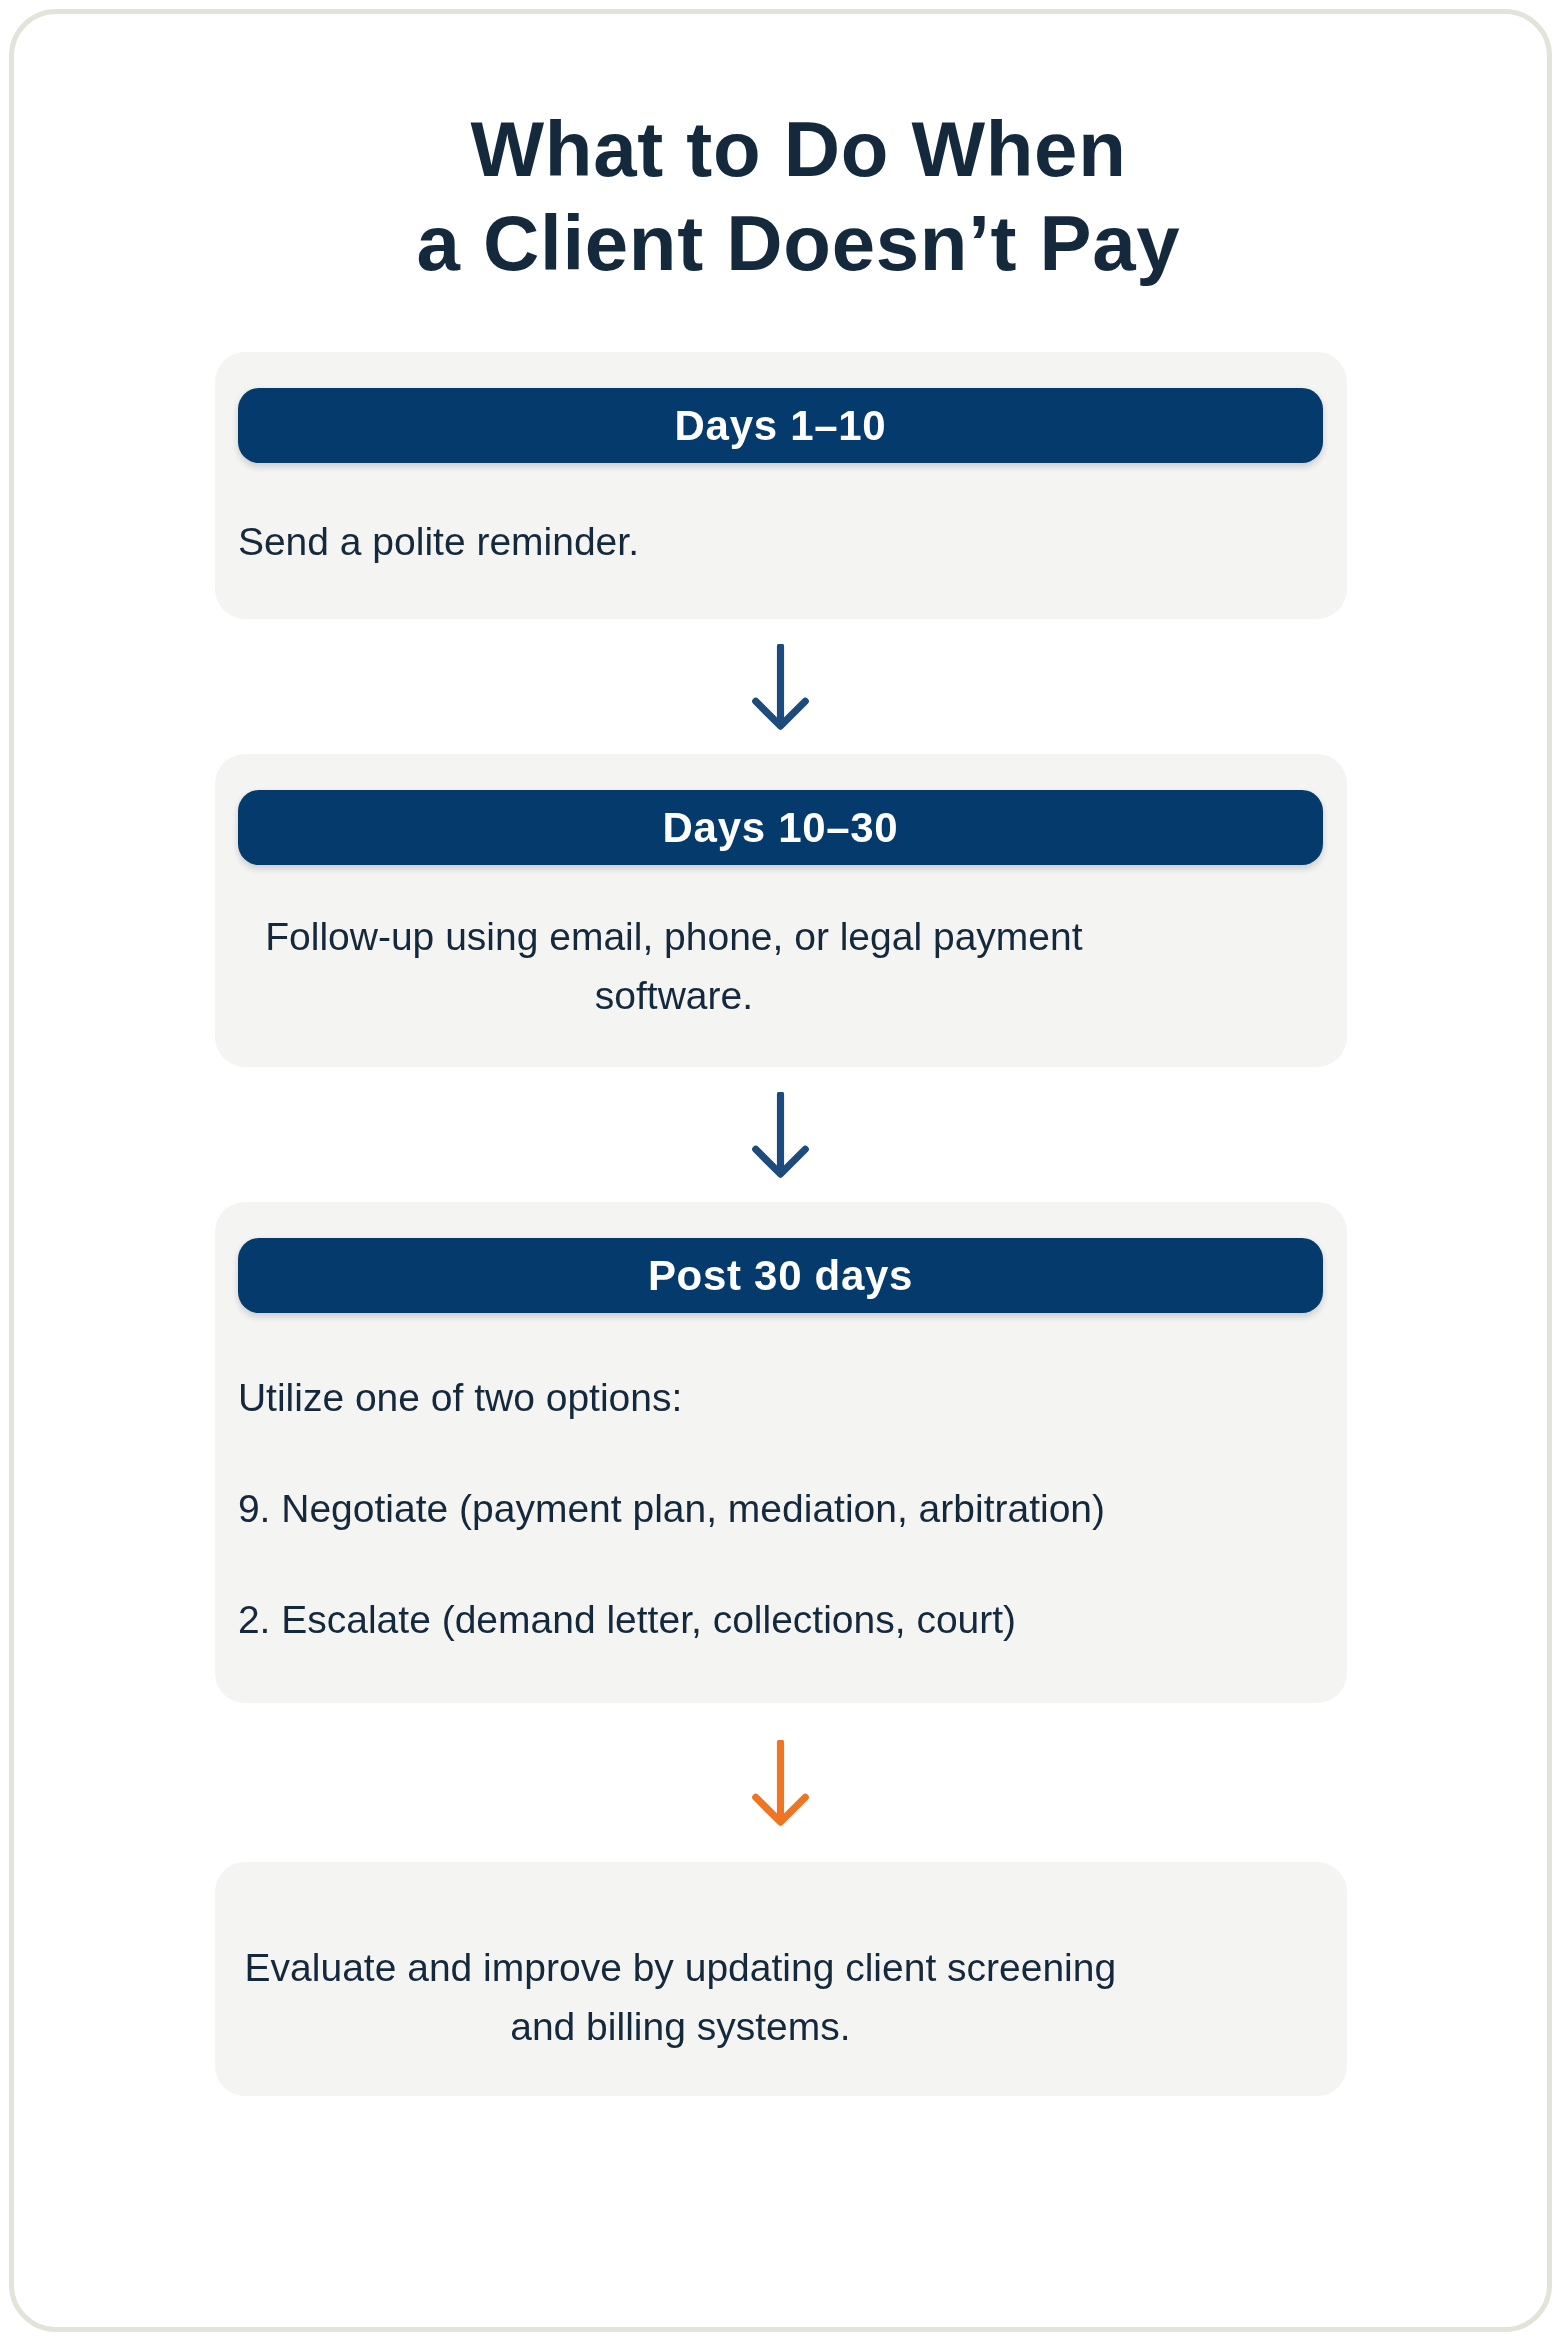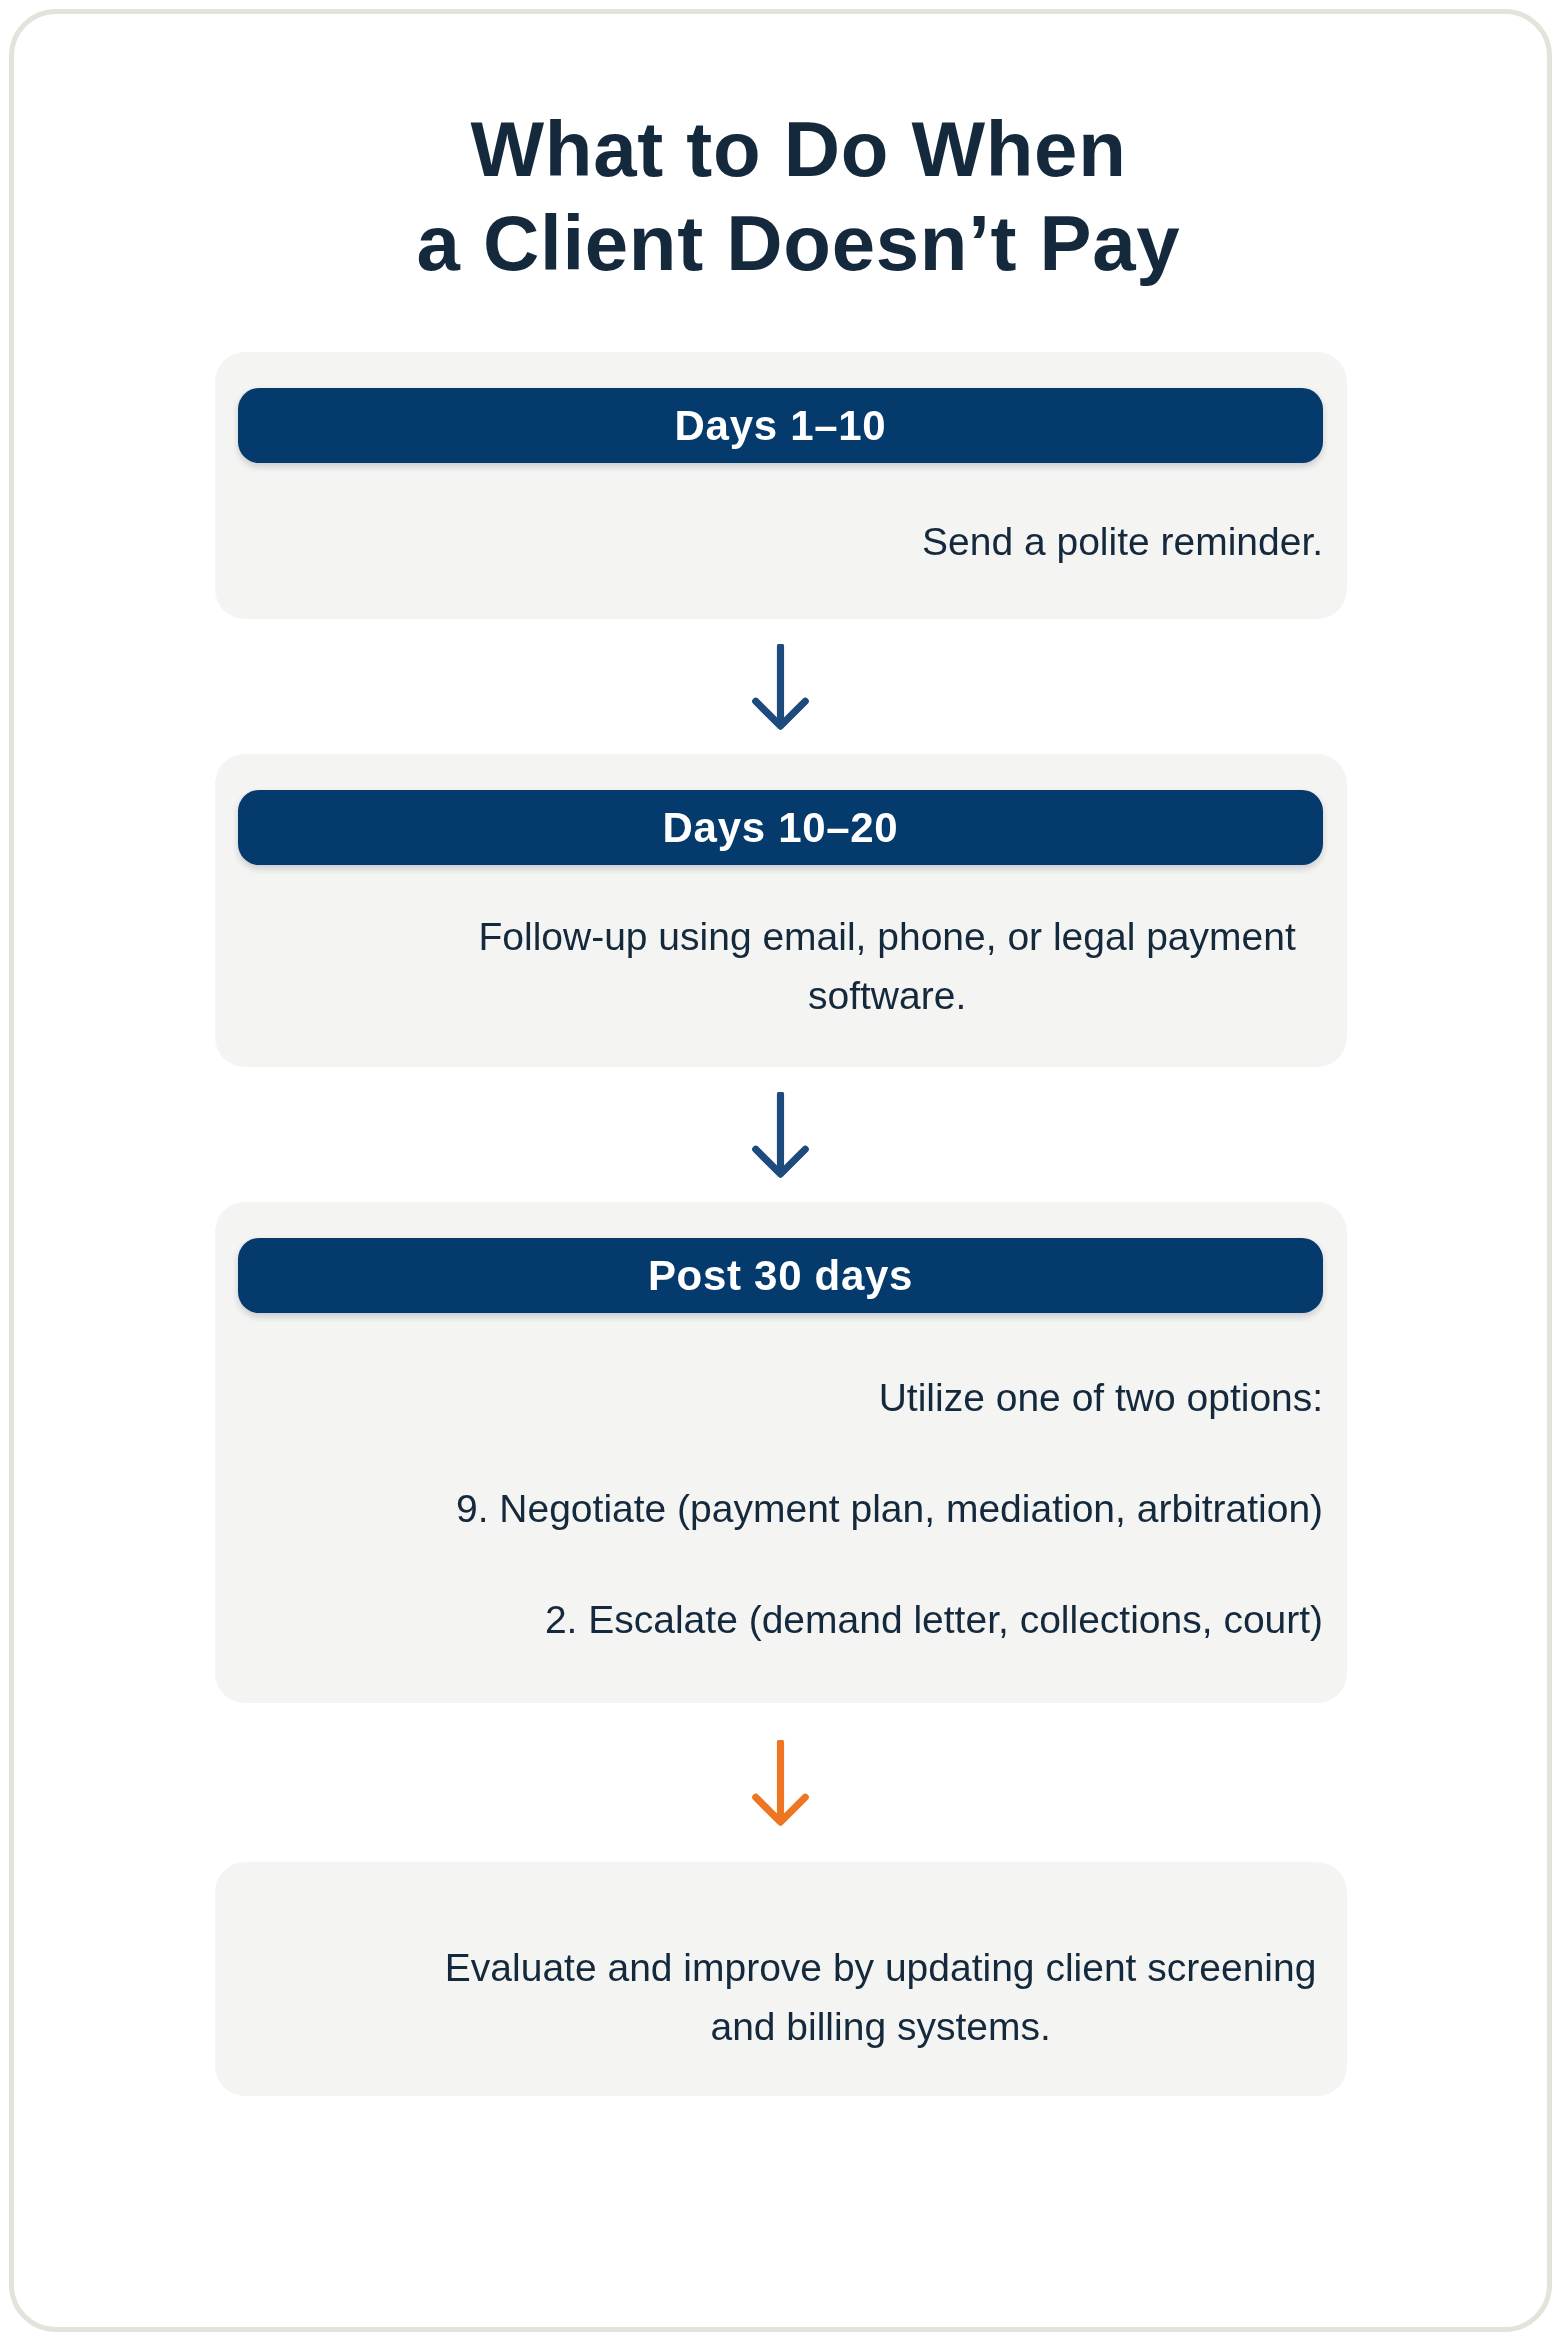--- a/index.html
+++ b/index.html
@@ -55,21 +55,21 @@
     font-weight: 700;
     letter-spacing: 0.7px;
     box-shadow: 0 3.9px 6.5px rgba(20, 40, 60, 0.18);
   }
   .card-header.navy { background: var(--navy); }
   .card-header.orange { background: var(--orange); }
   .card-body {
     display: flex;
     flex-direction: column;
     justify-content: center;
-    align-items: flex-end;
+    align-items: flex-start;
   }
   .body-text {
     color: var(--ink);
     font-size: 39px;
     line-height: 59px;
     text-align: center;
   }
   .card-1 .card-body { min-height: 156px; }
   .card-2 .card-body { min-height: 202px; }
   .card-2 .body-text { max-width: 872px; }
@@ -105,21 +105,21 @@
   </section>
 
   <div class="arrow-row gap-1">
     <svg class="arrow-svg arrow-navy" width="59" height="86" viewBox="0 0 90 132" fill="none">
       <line x1="45" y1="4" x2="45" y2="120" stroke="currentColor" stroke-width="11" stroke-linecap="round"></line>
       <polyline points="7,88 45,126 83,88" stroke="currentColor" stroke-width="11" fill="none" stroke-linecap="round" stroke-linejoin="round"></polyline>
     </svg>
   </div>
 
   <section class="card card-2">
-    <div class="card-header navy">Days 10–20</div>
+    <div class="card-header navy">Days 10–30</div>
     <div class="card-body">
       <p class="body-text">Follow-up using email, phone, or legal payment software.</p>
     </div>
   </section>
 
   <div class="arrow-row gap-2">
     <svg class="arrow-svg arrow-navy" width="59" height="86" viewBox="0 0 90 132" fill="none">
       <line x1="45" y1="4" x2="45" y2="120" stroke="currentColor" stroke-width="11" stroke-linecap="round"></line>
       <polyline points="7,88 45,126 83,88" stroke="currentColor" stroke-width="11" fill="none" stroke-linecap="round" stroke-linejoin="round"></polyline>
     </svg>

